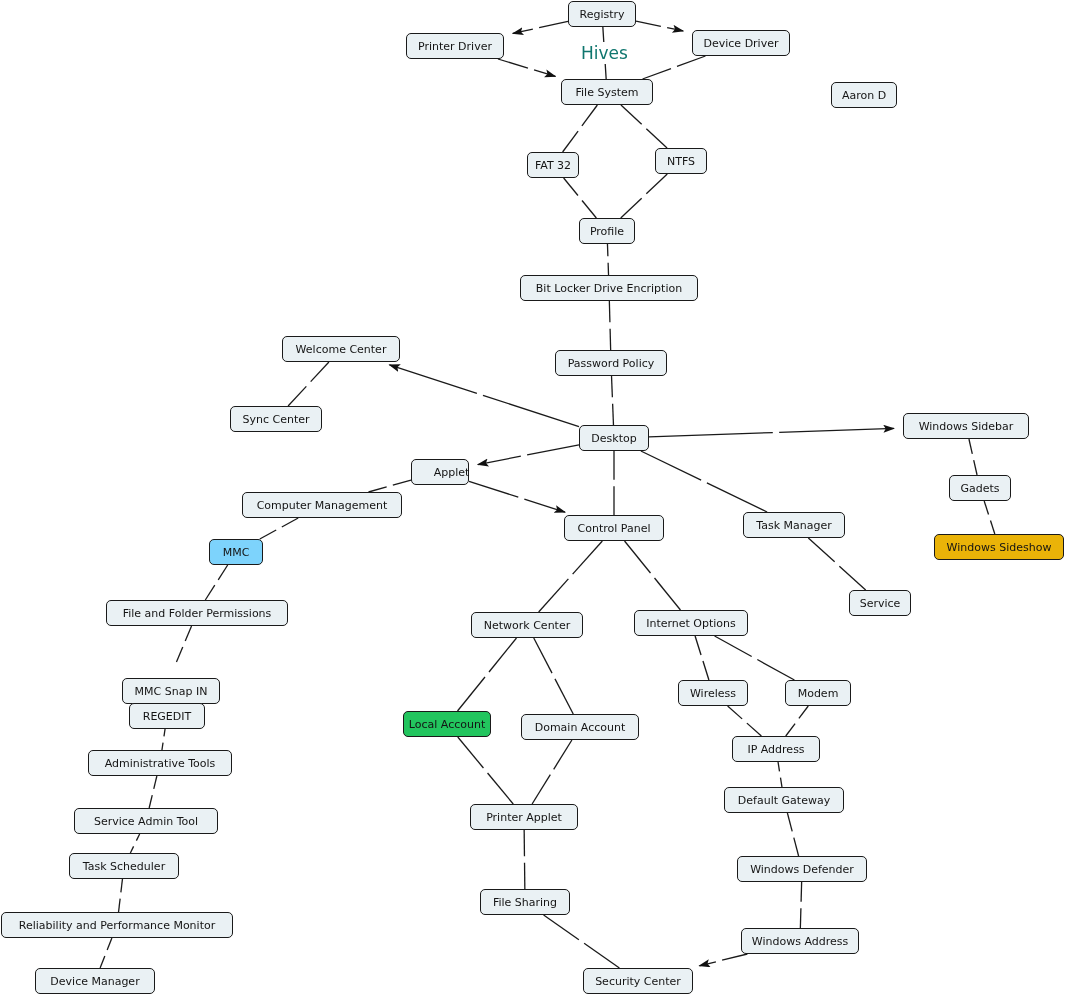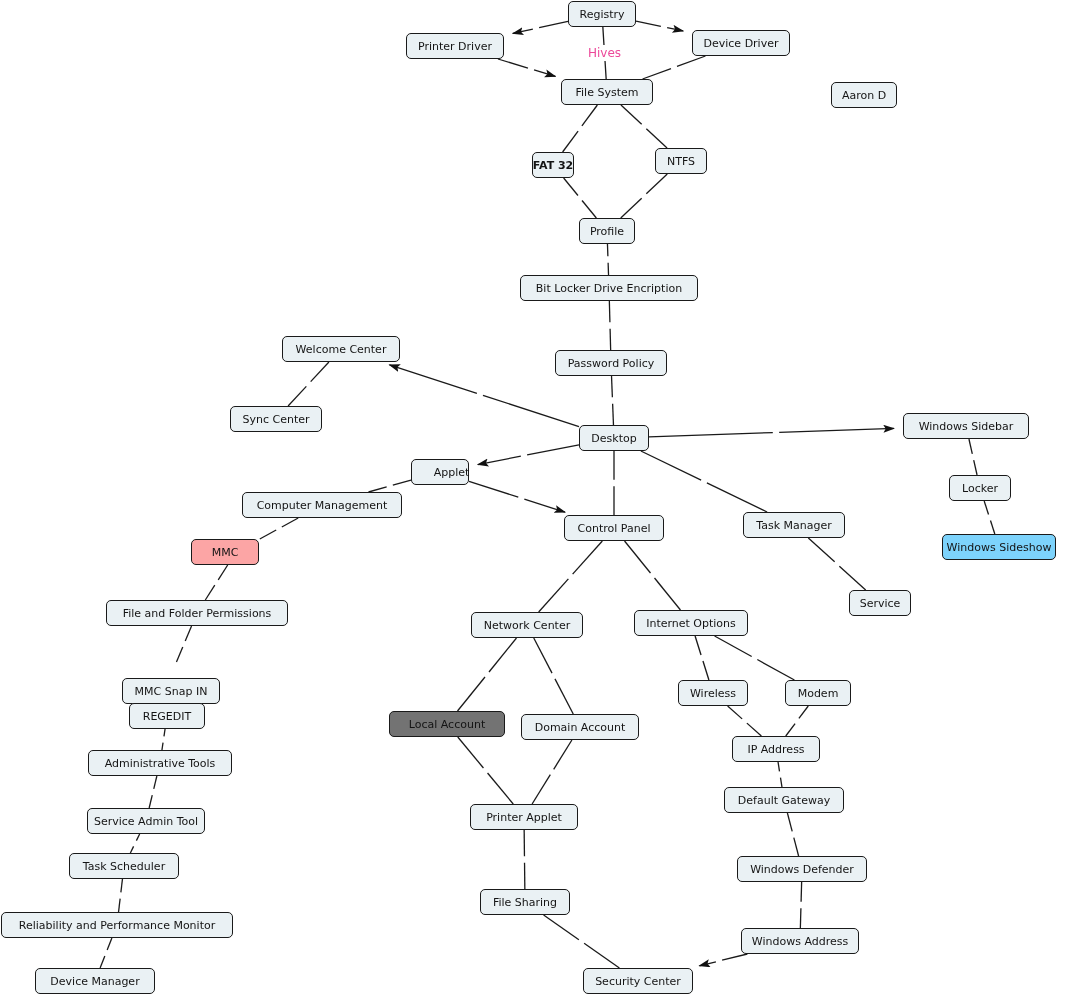--- a/index.html
+++ b/index.html
@@ -41,22 +41,22 @@
     height: 26px;
     transform: translate(-50%, -50%);
     box-shadow: 0 0 0 0 rgba(0,0,0,0);
     z-index: 3;
     cursor: default;
   }
   .edge-label {
     position: absolute;
     transform: translate(-50%, -50%);
     font-family: "DejaVu Sans", "Liberation Sans", sans-serif;
-    font-size: 12px;
-    color: #ec4899;
+    font-size: 17px;
+    color: #0f766e;
     background: #ffffff;
     padding: 1px 3px;
     white-space: nowrap;
     z-index: 2;
   }
 </style>
 </head>
 <body>
 
 <div id="canvas">
@@ -260,50 +260,50 @@
           <line x1="715.8933009807595" y1="961.7670861775903" x2="699.3875909916139" y2="965.8425701255275" stroke="#1a1a1a" stroke-width="1.3" marker-end="url(#arrowhead)"></line>
         </g>
       </g>
   </svg>
   <div id="nodes-group">
       <div class="node" style="left: 602px; top: 14px; width: 68px; background: rgb(234, 241, 244); border-color: rgb(26, 26, 26);">Registry</div>
       <div class="node" style="left: 455px; top: 46px; width: 98px; background: rgb(234, 241, 244); border-color: rgb(26, 26, 26);">Printer Driver</div>
       <div class="node" style="left: 741px; top: 43px; width: 98px; background: rgb(234, 241, 244); border-color: rgb(26, 26, 26);">Device Driver</div>
       <div class="node" style="left: 607px; top: 92px; width: 92px; background: rgb(234, 241, 244); border-color: rgb(26, 26, 26);">File System</div>
       <div class="node" style="left: 864px; top: 95px; width: 66px; background: rgb(234, 241, 244); border-color: rgb(26, 26, 26);">Aaron D</div>
-      <div class="node" style="left: 553px; top: 165px; width: 42px; background: rgb(234, 241, 244); border-color: rgb(26, 26, 26); font-weight: bold;">FAT 32</div>
+      <div class="node" style="left: 553px; top: 165px; width: 52px; background: rgb(234, 241, 244); border-color: rgb(26, 26, 26);">FAT 32</div>
       <div class="node" style="left: 681px; top: 161px; width: 52px; background: rgb(234, 241, 244); border-color: rgb(26, 26, 26);">NTFS</div>
       <div class="node" style="left: 607px; top: 231px; width: 56px; background: rgb(234, 241, 244); border-color: rgb(26, 26, 26);">Profile</div>
       <div class="node" style="left: 609px; top: 288px; width: 178px; background: rgb(234, 241, 244); border-color: rgb(26, 26, 26);">Bit Locker Drive Encription</div>
       <div class="node" style="left: 341px; top: 349px; width: 118px; background: rgb(234, 241, 244); border-color: rgb(26, 26, 26);">Welcome Center</div>
       <div class="node" style="left: 611px; top: 363px; width: 112px; background: rgb(234, 241, 244); border-color: rgb(26, 26, 26);">Password Policy</div>
       <div class="node" style="left: 276px; top: 419px; width: 92px; background: rgb(234, 241, 244); border-color: rgb(26, 26, 26);">Sync Center</div>
       <div class="node" style="left: 966px; top: 426px; width: 126px; background: rgb(234, 241, 244); border-color: rgb(26, 26, 26);">Windows Sidebar</div>
       <div class="node" style="left: 614px; top: 438px; width: 70px; background: rgb(234, 241, 244); border-color: rgb(26, 26, 26);">Desktop</div>
       <div class="node" style="left: 440px; top: 472px; width: 58px; background: rgb(234, 241, 244); border-color: rgb(26, 26, 26); padding-left: 32px;">Applet</div>
-      <div class="node" style="left: 980px; top: 488px; width: 62px; background: rgb(234, 241, 244); border-color: rgb(26, 26, 26);">Locker</div>
+      <div class="node" style="left: 980px; top: 488px; width: 62px; background: rgb(234, 241, 244); border-color: rgb(26, 26, 26);">Gadets</div>
       <div class="node" style="left: 322px; top: 505px; width: 160px; background: rgb(234, 241, 244); border-color: rgb(26, 26, 26);">Computer Management</div>
       <div class="node" style="left: 794px; top: 525px; width: 102px; background: rgb(234, 241, 244); border-color: rgb(26, 26, 26);">Task Manager</div>
       <div class="node" style="left: 614px; top: 528px; width: 100px; background: rgb(234, 241, 244); border-color: rgb(26, 26, 26);">Control Panel</div>
-      <div class="node" style="left: 999px; top: 547px; width: 114px; background: #7dd3fc; border-color: rgb(26, 26, 26);">Windows Sideshow</div>
-      <div class="node" style="left: 225px; top: 552px; width: 68px; background: #fca5a5; border-color: rgb(26, 26, 26);">MMC</div>
+      <div class="node" style="left: 999px; top: 547px; width: 130px; background: #eab308; border-color: rgb(26, 26, 26);">Windows Sideshow</div>
+      <div class="node" style="left: 236px; top: 552px; width: 54px; background: #7dd3fc; border-color: rgb(26, 26, 26);">MMC</div>
       <div class="node" style="left: 880px; top: 603px; width: 62px; background: rgb(234, 241, 244); border-color: rgb(26, 26, 26);">Service</div>
       <div class="node" style="left: 197px; top: 613px; width: 182px; background: rgb(234, 241, 244); border-color: rgb(26, 26, 26);">File and Folder Permissions</div>
       <div class="node" style="left: 691px; top: 623px; width: 114px; background: rgb(234, 241, 244); border-color: rgb(26, 26, 26);">Internet Options</div>
       <div class="node" style="left: 527px; top: 625px; width: 112px; background: rgb(234, 241, 244); border-color: rgb(26, 26, 26);">Network Center</div>
       <div class="node" style="left: 171px; top: 675px; width: 98px; background: rgb(234, 241, 244); border-color: rgb(26, 26, 26); margin-top: 16px;">MMC Snap IN</div>
       <div class="node" style="left: 713px; top: 693px; width: 70px; background: rgb(234, 241, 244); border-color: rgb(26, 26, 26);">Wireless</div>
       <div class="node" style="left: 818px; top: 693px; width: 66px; background: rgb(234, 241, 244); border-color: rgb(26, 26, 26);">Modem</div>
       <div class="node" style="left: 167px; top: 716px; width: 76px; background: rgb(234, 241, 244); border-color: rgb(26, 26, 26);">REGEDIT</div>
-      <div class="node" style="left: 447px; top: 724px; width: 116px; background: #737373; border-color: rgb(26, 26, 26);">Local Account</div>
+      <div class="node" style="left: 447px; top: 724px; width: 88px; background: #22c55e; border-color: rgb(26, 26, 26);">Local Account</div>
       <div class="node" style="left: 580px; top: 727px; width: 118px; background: rgb(234, 241, 244); border-color: rgb(26, 26, 26);">Domain Account</div>
       <div class="node" style="left: 776px; top: 749px; width: 88px; background: rgb(234, 241, 244); border-color: rgb(26, 26, 26);">IP Address</div>
       <div class="node" style="left: 160px; top: 763px; width: 144px; background: rgb(234, 241, 244); border-color: rgb(26, 26, 26);">Administrative Tools</div>
       <div class="node" style="left: 784px; top: 800px; width: 120px; background: rgb(234, 241, 244); border-color: rgb(26, 26, 26);">Default Gateway</div>
-      <div class="node" style="left: 146px; top: 821px; width: 118px; background: rgb(234, 241, 244); border-color: rgb(26, 26, 26);">Service Admin Tool</div>
+      <div class="node" style="left: 146px; top: 821px; width: 144px; background: rgb(234, 241, 244); border-color: rgb(26, 26, 26);">Service Admin Tool</div>
       <div class="node" style="left: 524px; top: 817px; width: 108px; background: rgb(234, 241, 244); border-color: rgb(26, 26, 26);">Printer Applet</div>
       <div class="node" style="left: 124px; top: 866px; width: 110px; background: rgb(234, 241, 244); border-color: rgb(26, 26, 26);">Task Scheduler</div>
       <div class="node" style="left: 802px; top: 869px; width: 130px; background: rgb(234, 241, 244); border-color: rgb(26, 26, 26);">Windows Defender</div>
       <div class="node" style="left: 525px; top: 902px; width: 90px; background: rgb(234, 241, 244); border-color: rgb(26, 26, 26);">File Sharing</div>
       <div class="node" style="left: 117px; top: 925px; width: 232px; background: rgb(234, 241, 244); border-color: rgb(26, 26, 26);">Reliability and Performance Monitor</div>
       <div class="node" style="left: 800px; top: 941px; width: 118px; background: rgb(234, 241, 244); border-color: rgb(26, 26, 26);">Windows Address</div>
       <div class="node" style="left: 95px; top: 981px; width: 120px; background: rgb(234, 241, 244); border-color: rgb(26, 26, 26);">Device Manager</div>
       <div class="node" style="left: 638px; top: 981px; width: 110px; background: rgb(234, 241, 244); border-color: rgb(26, 26, 26);">Security Center</div>
     </div>
   <div id="labels-group">

